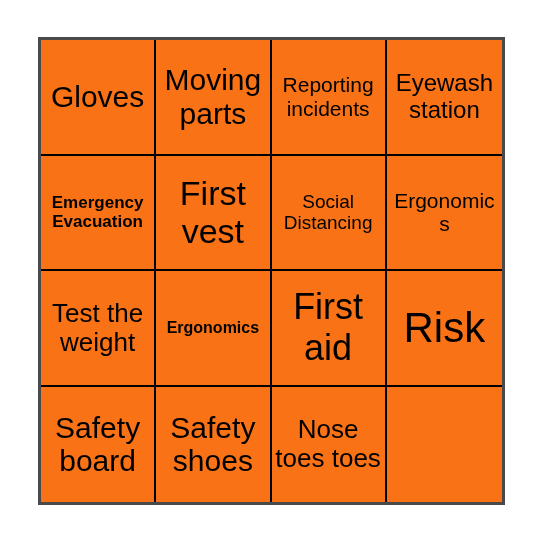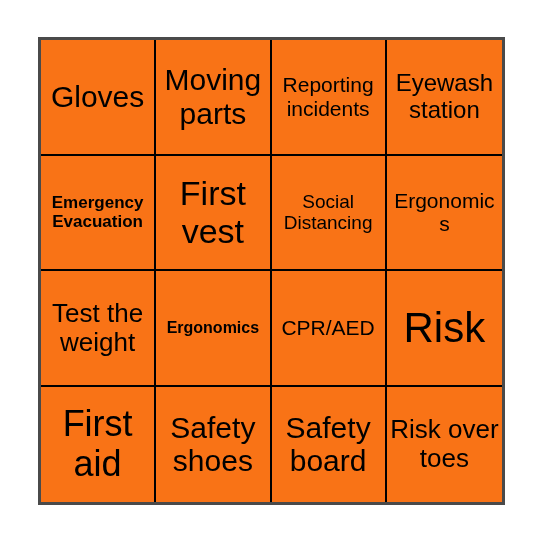--- a/index.html
+++ b/index.html
@@ -101,31 +101,28 @@
       <div class="bingo-cell">
         <span class="cell-text sz-xxs">Ergonomics</span>
       </div>
       <div class="bingo-cell">
         <span class="cell-text sz-sm">Test the weight</span>
       </div>
       <div class="bingo-cell">
         <span class="cell-text sz-5xs">Ergonomics</span>
       </div>
       <div class="bingo-cell">
-        <span class="cell-text sz-xxs">CPR/AED</span>
+        <span class="cell-text sz-xl">First aid</span>
       </div>
       <div class="bingo-cell">
         <span class="cell-text sz-xxl">Risk</span>
       </div>
       <div class="bingo-cell">
-        <span class="cell-text sz-xl">First aid</span>
+        <span class="cell-text sz-md">Safety board</span>
       </div>
       <div class="bingo-cell">
         <span class="cell-text sz-md">Safety shoes</span>
       </div>
       <div class="bingo-cell">
-        <span class="cell-text sz-md">Safety board</span>
-      </div>
-      <div class="bingo-cell">
-        <span class="cell-text sz-sm">Risk over toes</span>
+        <span class="cell-text sz-sm">Nose toes toes</span>
       </div>
     </div>
 </div>
 
 </body></html>

